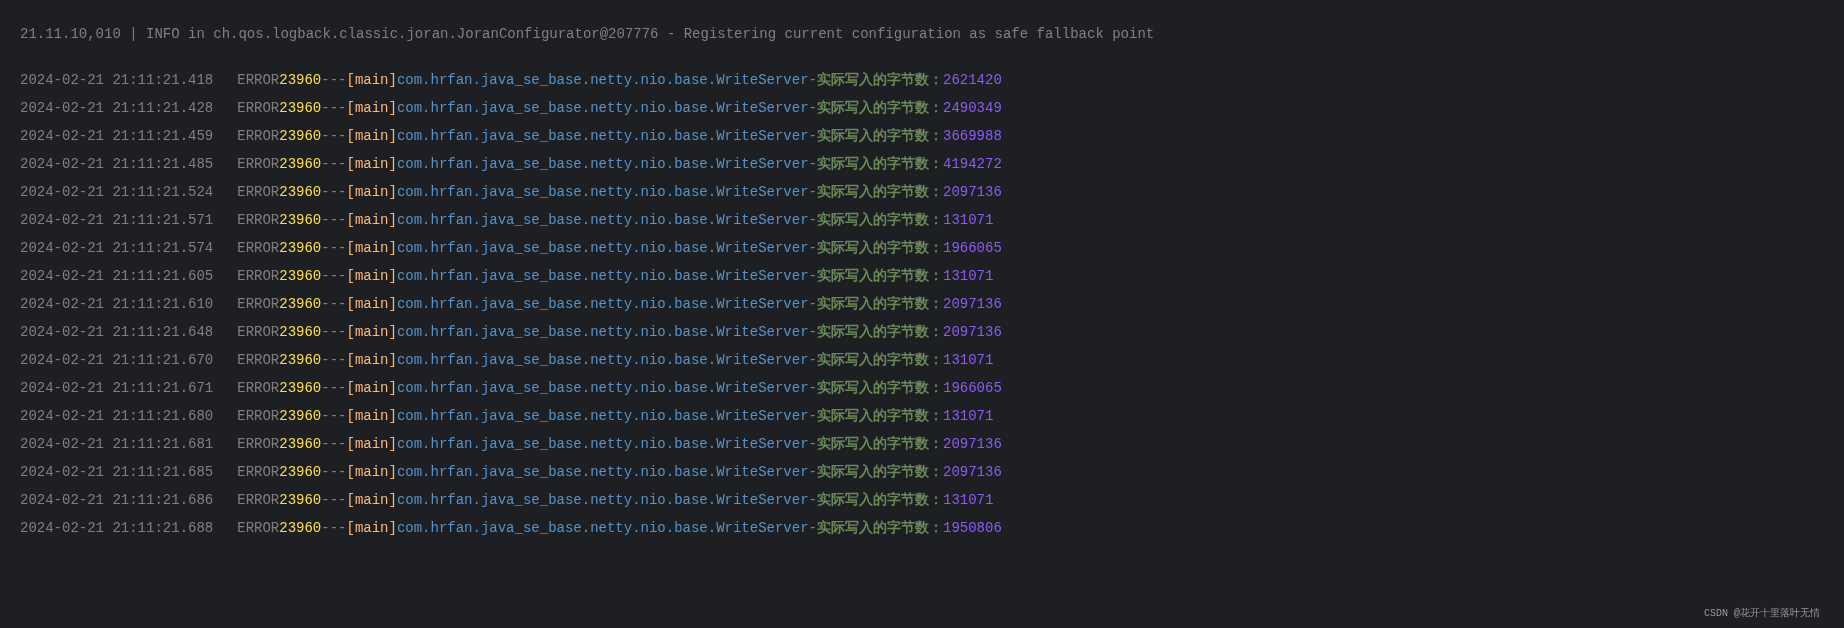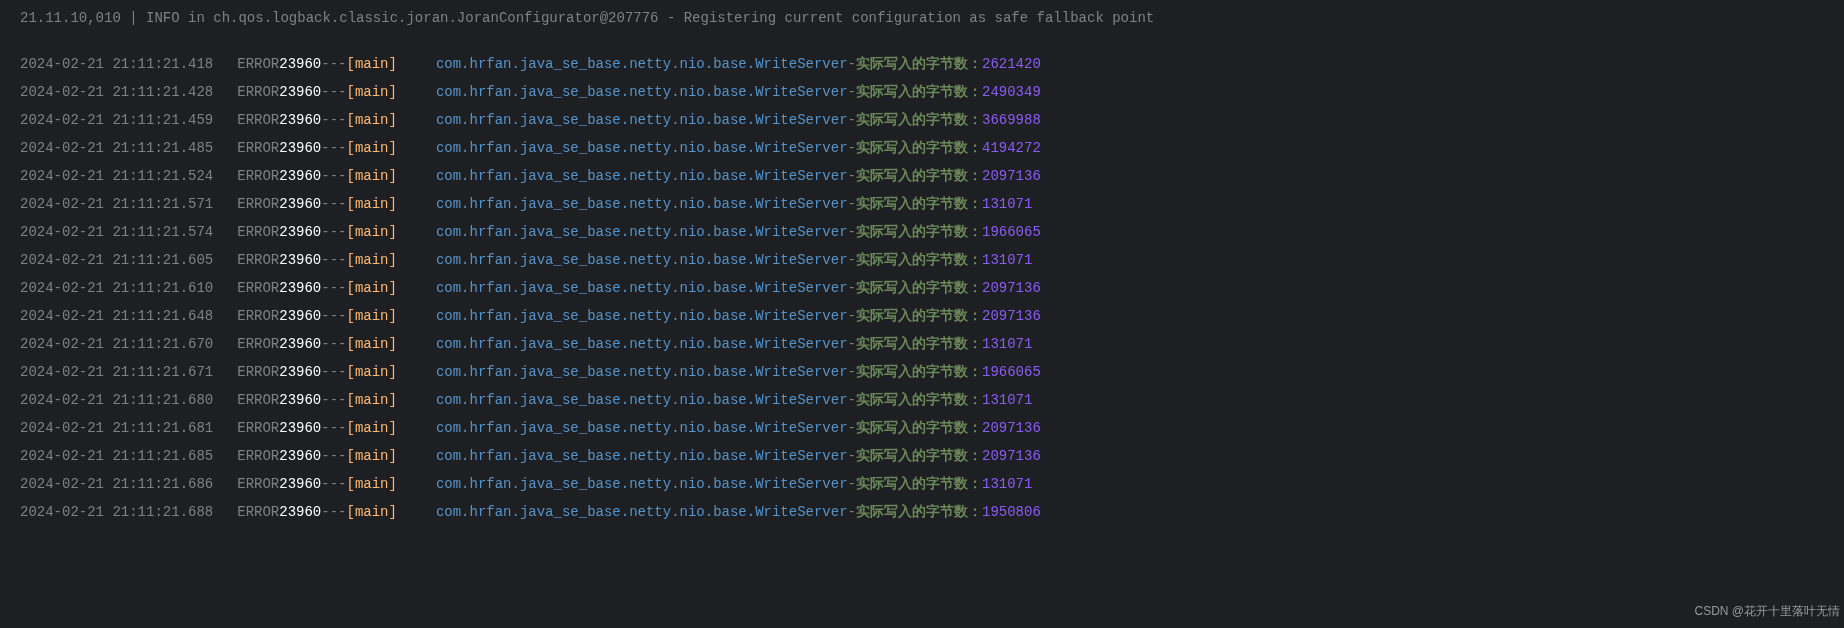--- a/index.html
+++ b/index.html
@@ -23,62 +23,61 @@
       line-height: 28px;
     }
     .log-line {
       white-space: pre;
       display: flex;
       align-items: center;
     }
     .truncated-line {
       color: #808080;
       white-space: pre;
-      padding-top: 4px;
+      padding-top: 20px;
     }
     .timestamp {
       color: #808080;
     }
     .level-error {
       color: #808080;
       margin-left: 24px;
     }
     .pid {
-      color: #ffffff;
+      color: #fde047;
     }
     .separator {
       color: #808080;
     }
     .thread {
       color: #fdba74;
     }
     .logger {
       color: #5693c9;
-      margin-left: 39px;
     }
     .dash {
       color: #808080;
     }
     .message-label {
       color: #6a8759;
       font-weight: bold;
     }
     .message-value {
       color: #8b5cf6;
     }
     .spacer {
       height: 18px;
     }
     .watermark {
       position: absolute;
       bottom: 8px;
-      right: 4px;
+      right: 24px;
       color: #999;
-      font-size: 12px;
-      font-family: Liberation Sans, sans-serif;
+      font-size: 10px;
+      font-family: Liberation Mono, monospace;
     }
   </style>
 </head>
 <body>
 
 <div class="console">
   <div class="truncated-line">21.11.10,010 | INFO in ch.qos.logback.classic.joran.JoranConfigurator@207776 - Registering current configuration as safe fallback point</div>
   <div class="spacer"></div>
   <div id="log-container">
       <div class="log-line"><span class="timestamp">2024-02-21 21:11:21.418</span> <span class="level-error">ERROR</span> <span class="pid">23960</span> <span class="separator">---</span>  <span class="thread">[main]</span>   <span class="logger">com.hrfan.java_se_base.netty.nio.base.WriteServer</span> <span class="dash">-</span> <span class="message-label">实际写入的字节数：</span><span class="message-value">2621420</span></div>

